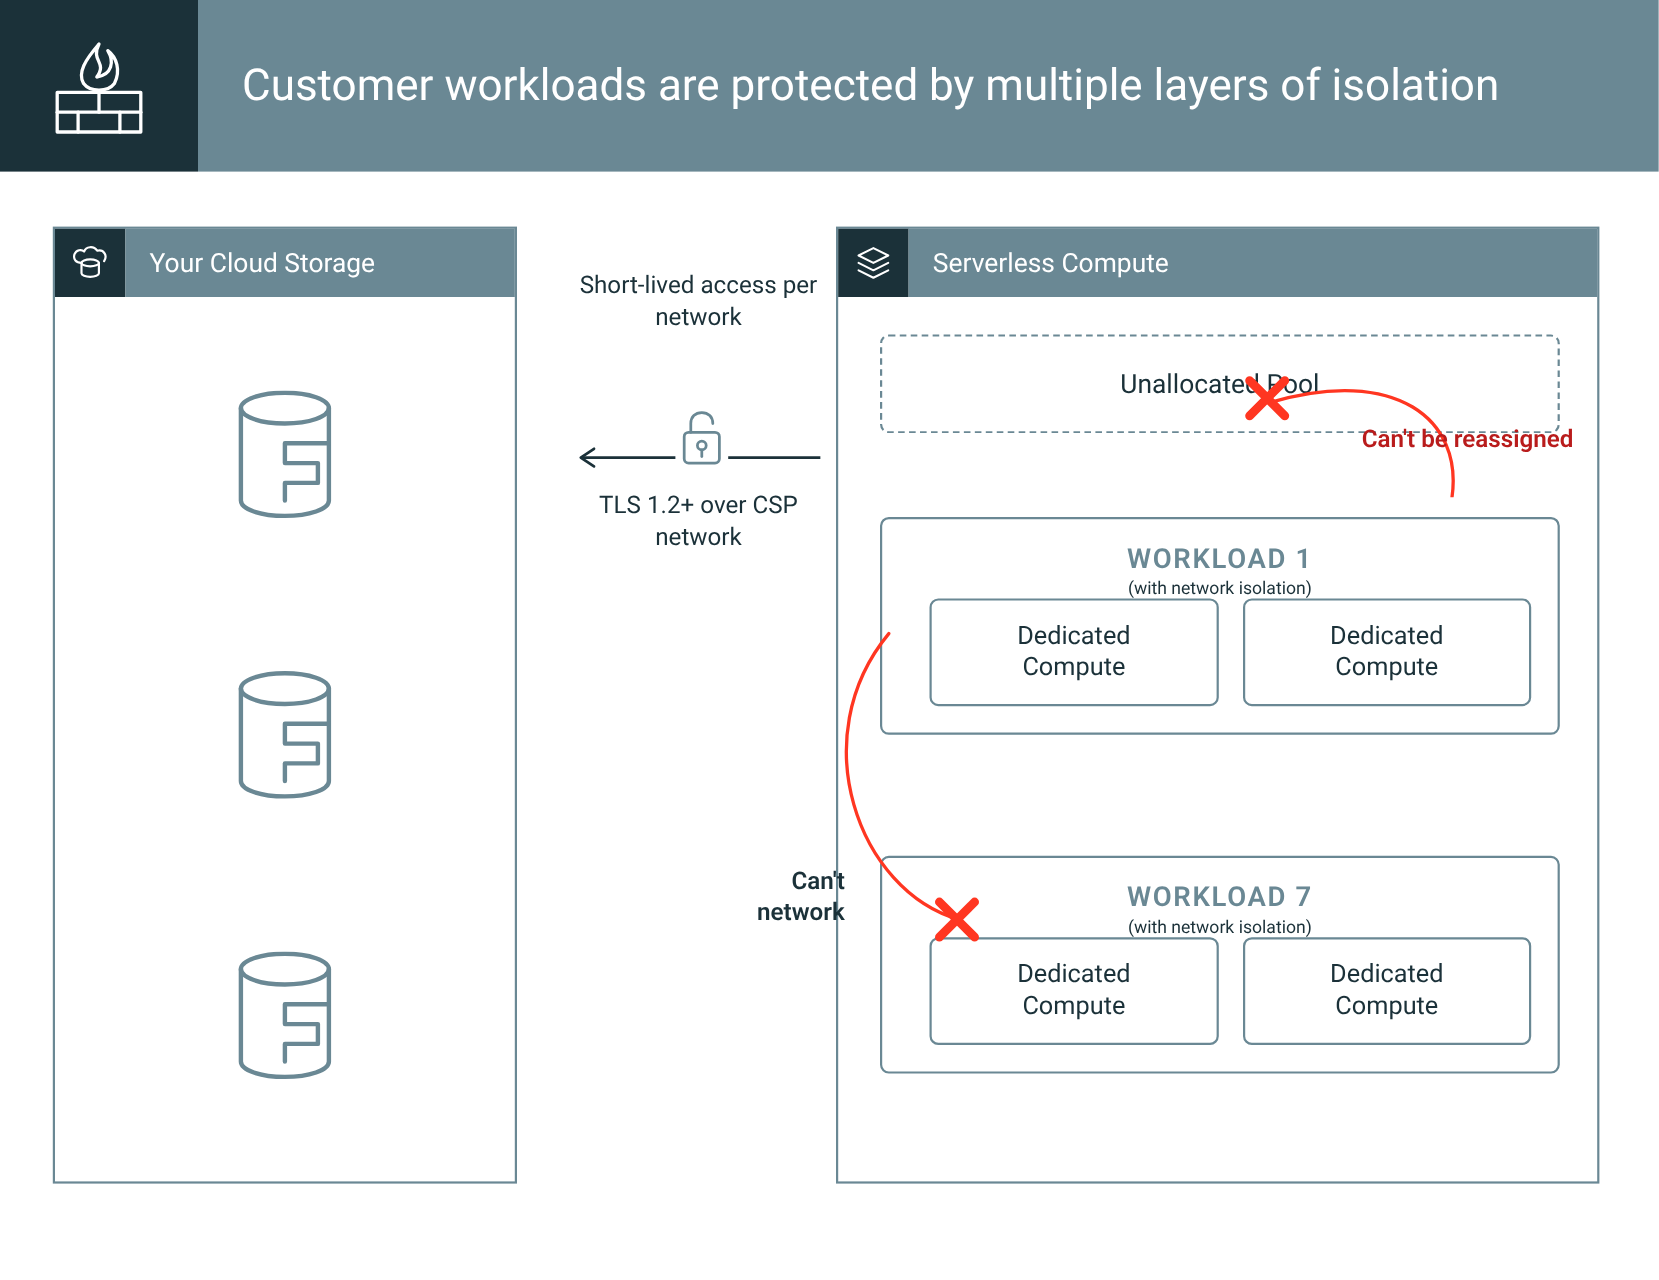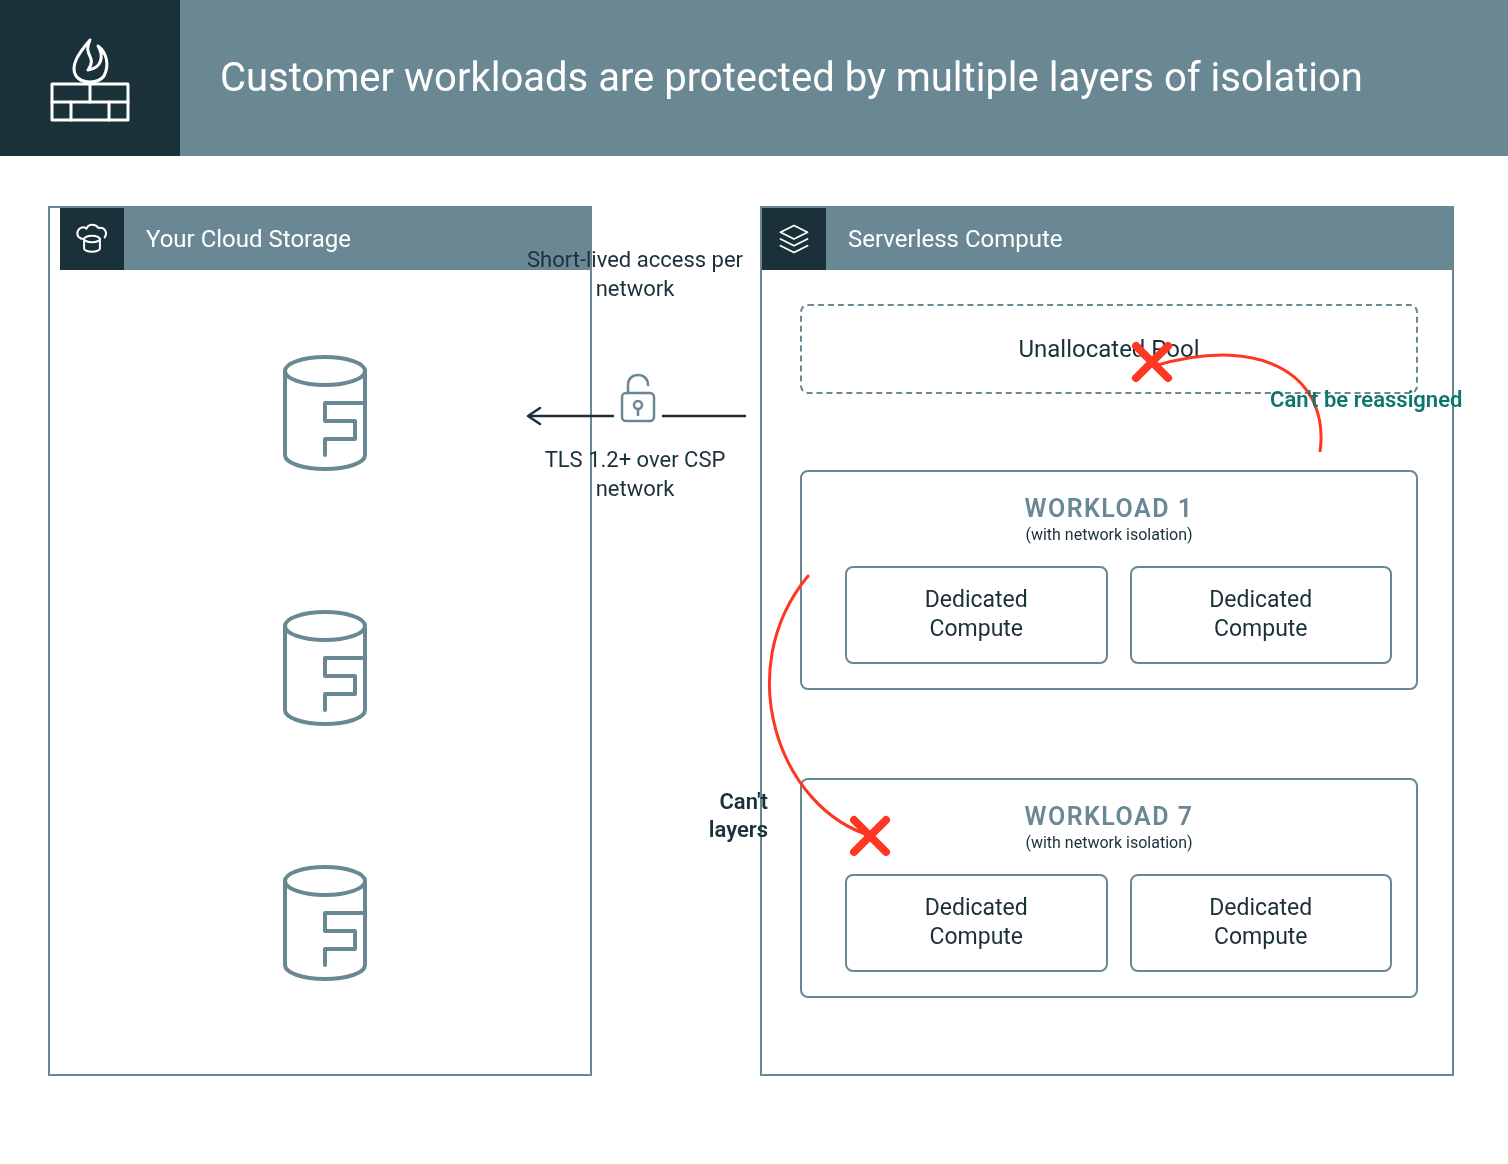--- a/index.html
+++ b/index.html
@@ -62,23 +62,22 @@
     display: flex;
     align-items: center;
     padding: 0 22px;
     color: #fff;
     font-size: 24px;
     font-weight: 400;
   }
   .panel-left {
     left: 48px;
     top: 50px;
-    width: 544px;
+    width: 422px;
     height: 870px;
-    padding-left: 10px;
   }
   .panel-right {
     left: 760px;
     top: 50px;
     width: 694px;
     height: 870px;
   }
   .storage-icons {
     display: flex;
     flex-direction: column;
@@ -121,21 +120,20 @@
   }
   .workload-sub {
     text-align: center;
     color: #1B3139;
     font-size: 16px;
     margin-top: 2px;
   }
   .compute-row {
     display: flex;
     gap: 22px;
-    margin-top: 22px;
     padding-left: 19px;
   }
   .compute {
     flex: 1;
     border: 2px solid #6A8894;
     border-radius: 8px;
     text-align: center;
     padding: 18px 8px;
     font-size: 23px;
     line-height: 1.25;
@@ -171,26 +169,26 @@
     position: absolute;
     left: 614px;
     top: 213px;
     width: 48px;
     background: #fff;
     display: flex;
     justify-content: center;
   }
   .label-reassign {
     position: absolute;
-    left: 1270px;
+    left: 1238px;
     top: 230px;
     font-size: 22px;
     font-weight: 600;
     line-height: 1.25;
-    color: #0f766e;
+    color: #b91c1c;
   }
   .label-access {
     position: absolute;
     left: 688px;
     top: 632px;
     font-size: 22px;
     font-weight: 600;
     line-height: 1.25;
     text-align: right;
     color: #1B3139;
@@ -352,15 +350,15 @@
 
   <svg class="curve curve-access" viewBox="0 0 180 290">
     <path d="M48 6 C -30 100 20 240 112 266" fill="none" stroke="#FF3621" stroke-width="3" stroke-linecap="round"></path>
   </svg>
   <div class="xmark x-access">
     <svg width="44" height="44" viewBox="0 0 44 44">
       <line x1="6" y1="6" x2="38" y2="38" stroke="#FF3621" stroke-width="8" stroke-linecap="round"></line>
       <line x1="38" y1="6" x2="6" y2="38" stroke="#FF3621" stroke-width="8" stroke-linecap="round"></line>
     </svg>
   </div>
-  <div class="label-access">Can't layers</div>
+  <div class="label-access">Can't network</div>
 
 </div>
 
 </body></html>

